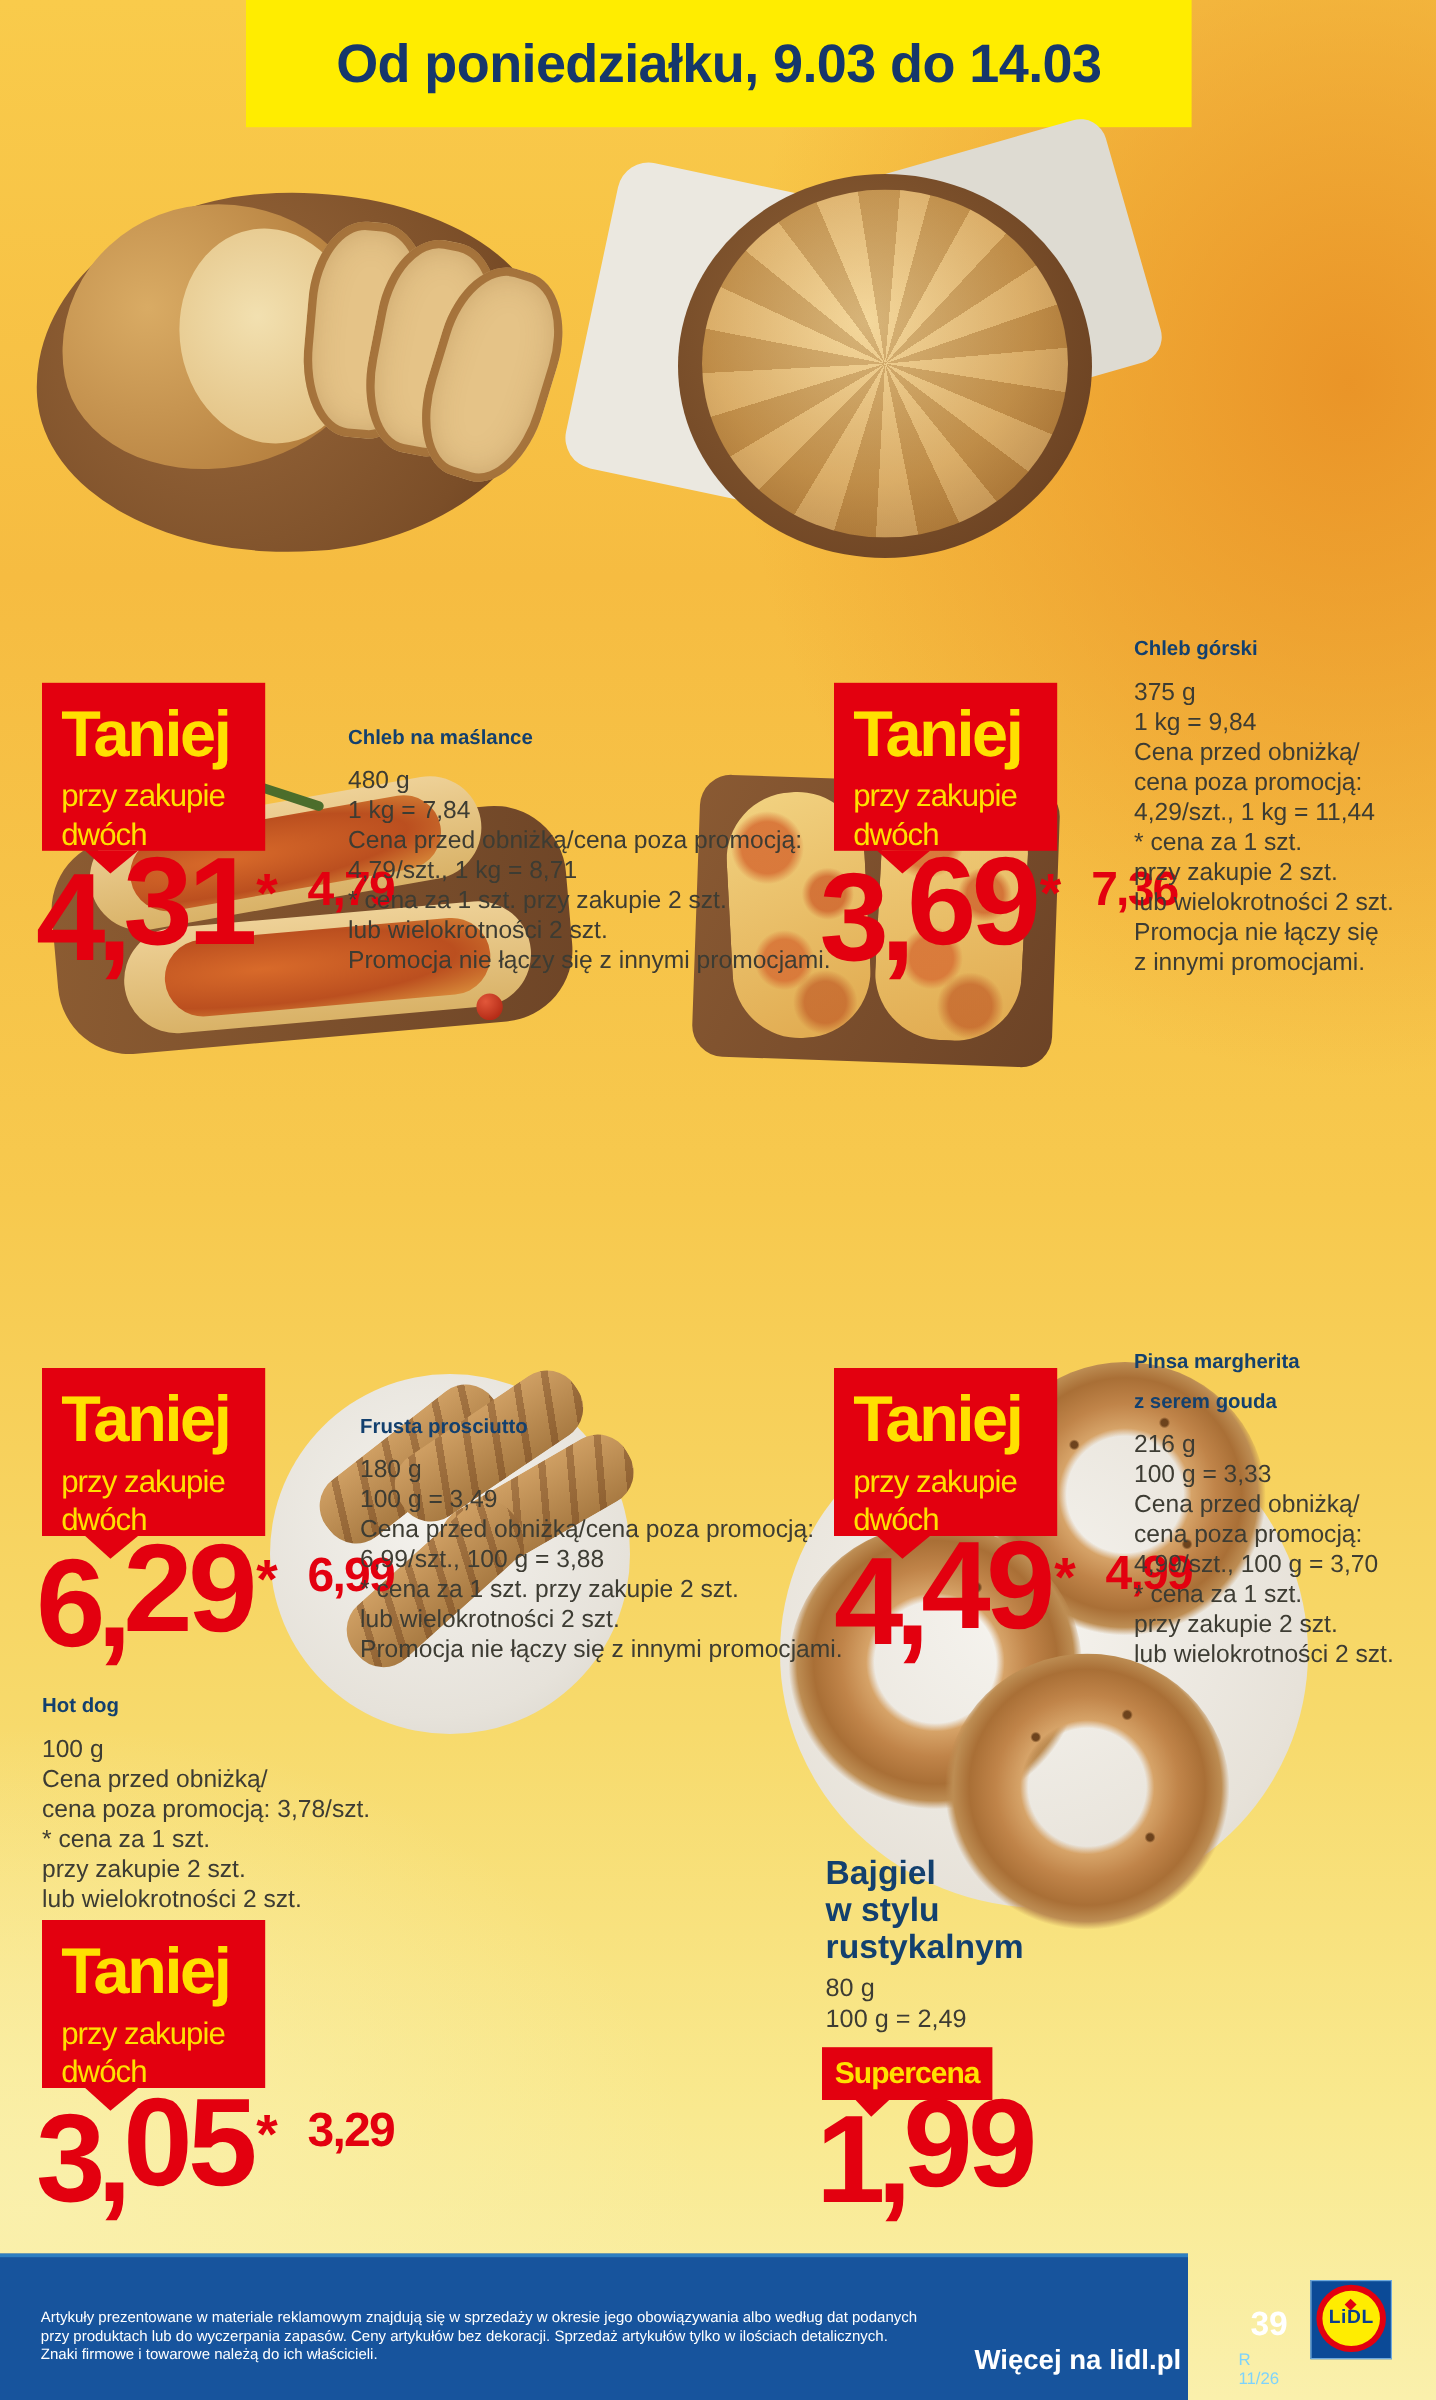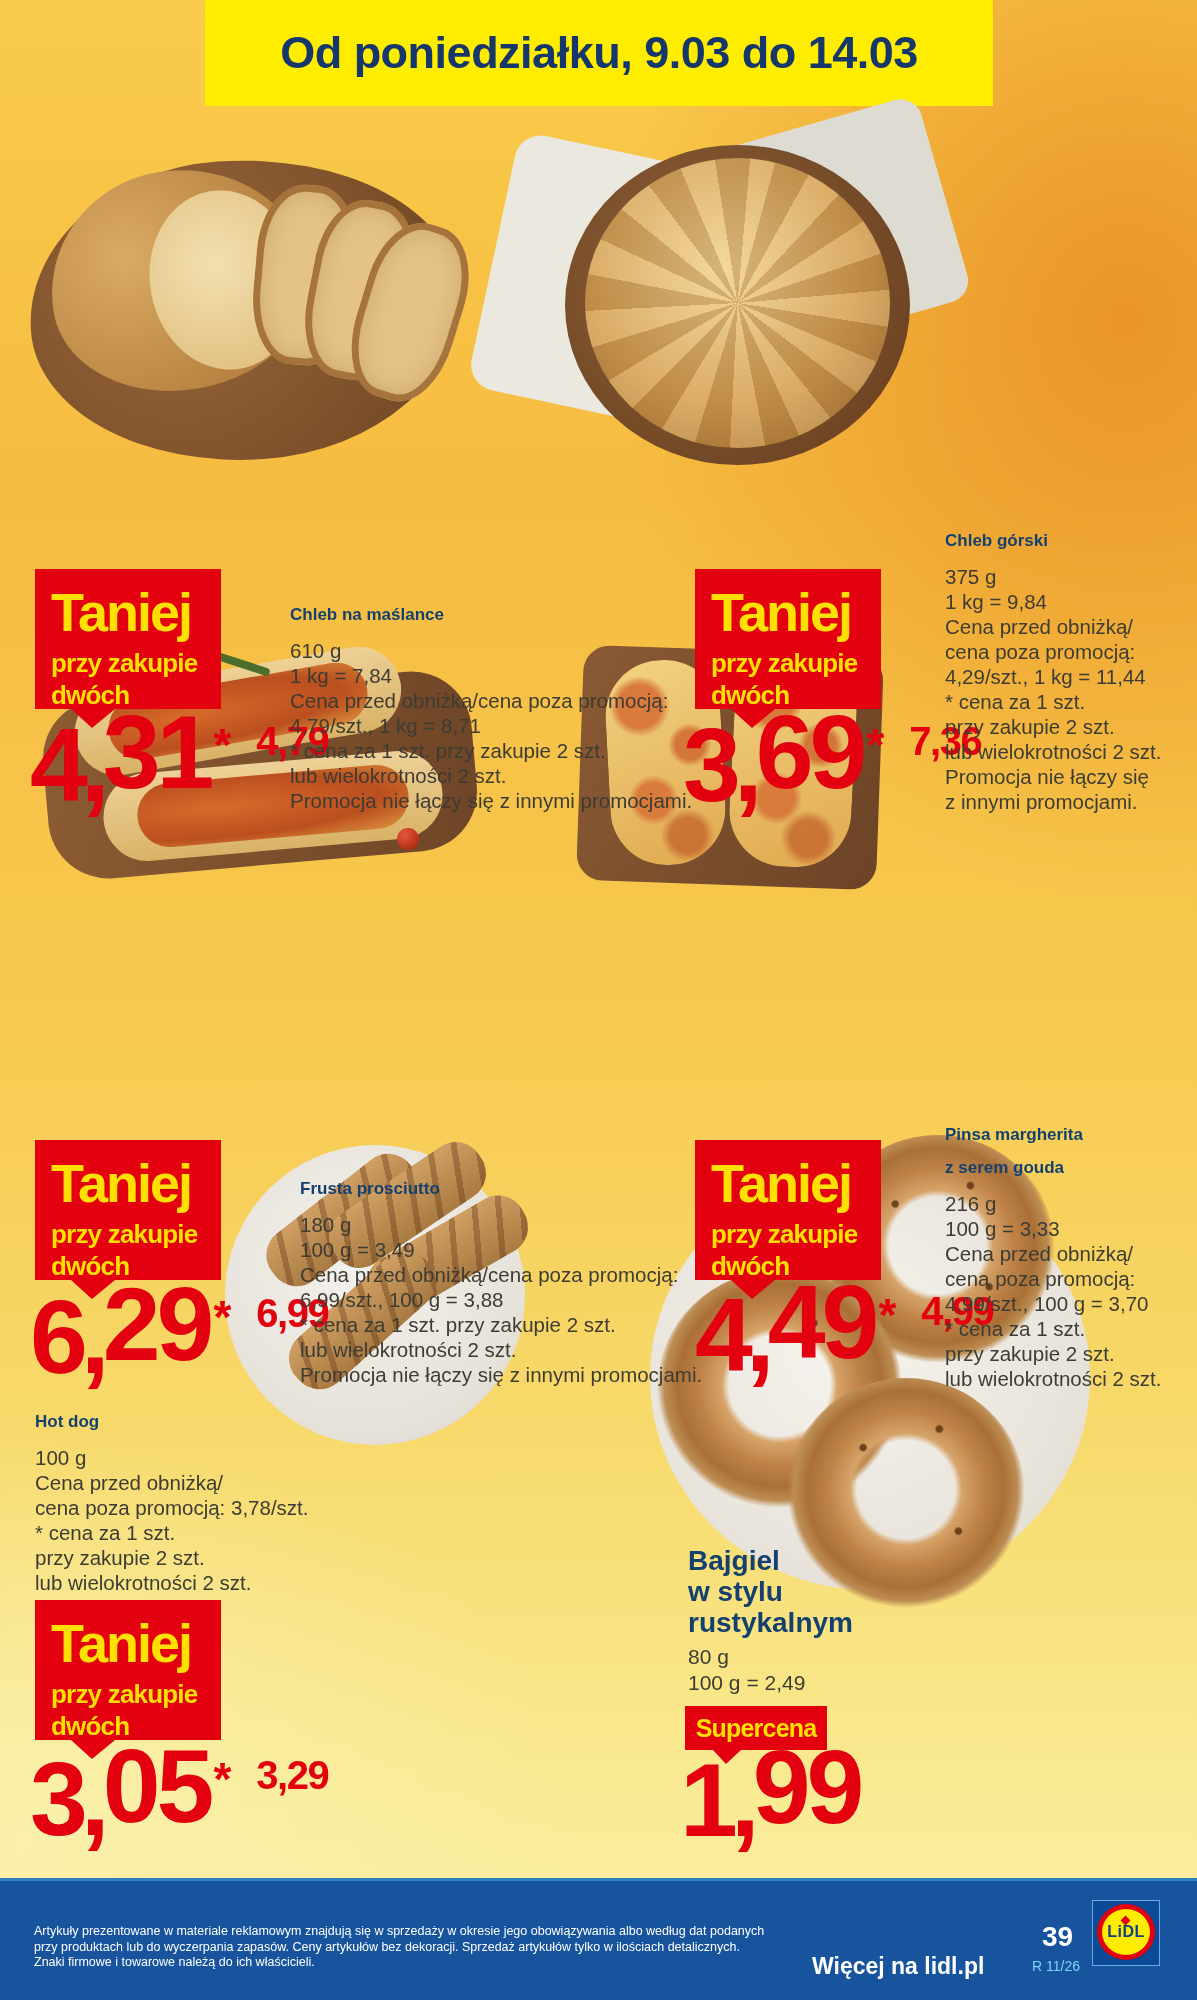--- a/index.html
+++ b/index.html
@@ -15,38 +15,38 @@
   
   .banner{left:205px;top:0;width:788px;height:106px;background:#ffed00;}
   .banner-text{width:100%;height:100%;display:flex;align-items:center;justify-content:center;
     color:#16376b;font-size:45px;font-weight:700;letter-spacing:-0.5px;white-space:nowrap;}
   
   .badge{width:186px;height:140px;background:#e3000f;color:#ffe000;
     padding:16px 10px 0 16px;box-sizing:border-box;z-index:3;}
   .badge::after{content:"";position:absolute;left:36px;top:100%;width:0;height:0;
     border-left:21px solid transparent;border-right:23px solid transparent;border-top:19px solid #e3000f;}
   .badge-big{font-size:54px;font-weight:700;line-height:1;letter-spacing:-2px;}
-  .badge-sub{font-size:26px;font-weight:700;line-height:1.22;letter-spacing:-0.8px;white-space:nowrap;}
+  .badge-sub{font-size:26px;font-weight:400;line-height:1.22;letter-spacing:-0.8px;white-space:nowrap;}
   .badge-sub.first{margin-top:9px;}
   .badge-small{width:142px;height:44px;background:#e3000f;color:#ffe000;text-align:center;
     line-height:44px;font-size:25px;font-weight:700;letter-spacing:-0.8px;z-index:3;}
   .badge-small::after{content:"";position:absolute;left:28px;top:100%;width:0;height:0;
     border-left:13px solid transparent;border-right:15px solid transparent;border-top:14px solid #e3000f;}
   
   .price{color:#e3000f;font-weight:700;font-size:104px;line-height:1;letter-spacing:-4px;white-space:nowrap;z-index:3;}
   .pcomma{margin:0 -3px;}
   .pdec{position:relative;top:-13px;}
   .past{font-size:46px;position:relative;top:-40px;letter-spacing:-1px;margin-left:3px;}
   .pold{font-size:40px;position:relative;top:-46px;letter-spacing:-1.5px;margin-left:26px;}
   
   .ptext{z-index:3;}
   .pname{color:#13406e;font-size:17px;font-weight:700;line-height:33px;white-space:nowrap;margin-bottom:7px;}
   .pline{color:#3d3c33;font-size:20.5px;line-height:25px;white-space:nowrap;}
   
-  .footer{left:0;top:1878px;width:1197px;height:122px;background:#17549d;border-top:3px solid #2e7fc1;box-sizing:border-box;}
+  .footer{left:0;top:1878px;width:990px;height:122px;background:#17549d;border-top:3px solid #2e7fc1;box-sizing:border-box;}
   .legal{left:34px;top:43px;color:#ffffff;font-size:12.5px;line-height:15.5px;white-space:nowrap;}
   .more{left:178px;top:72px;color:#ffffff;font-size:23px;font-weight:700;white-space:nowrap;}
   .pageno{left:1042px;top:40px;color:#ffffff;font-size:28px;font-weight:700;}
   .issue{left:1032px;top:77px;color:#7dd3fc;font-size:14px;}
   .logo{left:1092px;top:1900px;width:68px;height:66px;background:#0b4a97;border:1px solid #6ea9dd;box-sizing:border-box;z-index:4;}
   .logo-circle{left:4px;top:3px;width:58px;height:56px;border-radius:50%;background:#ffed00;
     border:5px solid #e3000f;box-sizing:border-box;display:flex;align-items:center;justify-content:center;}
   .logo-word{color:#0b3f8f;font-size:16px;font-weight:700;letter-spacing:0.5px;}
   .logo-dot{left:29px;top:16px;width:7px;height:7px;background:#e3000f;transform:rotate(45deg);}
   
@@ -177,21 +177,21 @@
   <div class="abs badge" style="left:35px;top:569px;">
     <div class="badge-big">Taniej</div>
     <div class="badge-sub first">przy zakupie</div>
     <div class="badge-sub">dwóch</div>
   </div>
   <div class="abs price" style="left:30px;top:713px;">
     <span class="pint">4</span><span class="pcomma">,</span><span class="pdec">31</span><span class="past">*</span><span class="pold">4,79</span>
   </div>
   <div class="abs ptext" style="left:290px;top:598px;">
     <div class="pname">Chleb na maślance</div>
-    <div class="pline">610 g</div>
+    <div class="pline">480 g</div>
     <div class="pline">1 kg = 7,84</div>
     <div class="pline">Cena przed obniżką/cena poza promocją:</div>
     <div class="pline">4,79/szt., 1 kg = 8,71</div>
     <div class="pline">* cena za 1 szt. przy zakupie 2 szt.</div>
     <div class="pline">lub wielokrotności 2 szt.</div>
     <div class="pline">Promocja nie łączy się z innymi promocjami.</div>
   </div>
 
   <div class="abs badge" style="left:695px;top:569px;">
     <div class="badge-big">Taniej</div>

